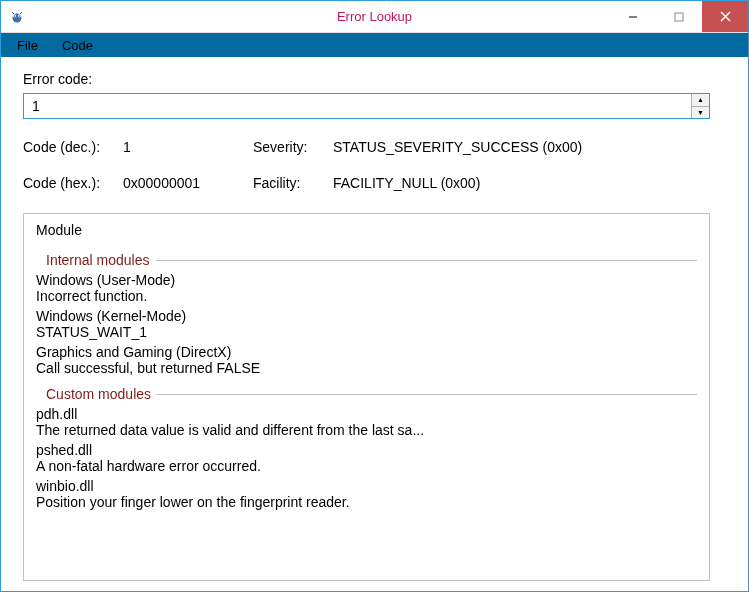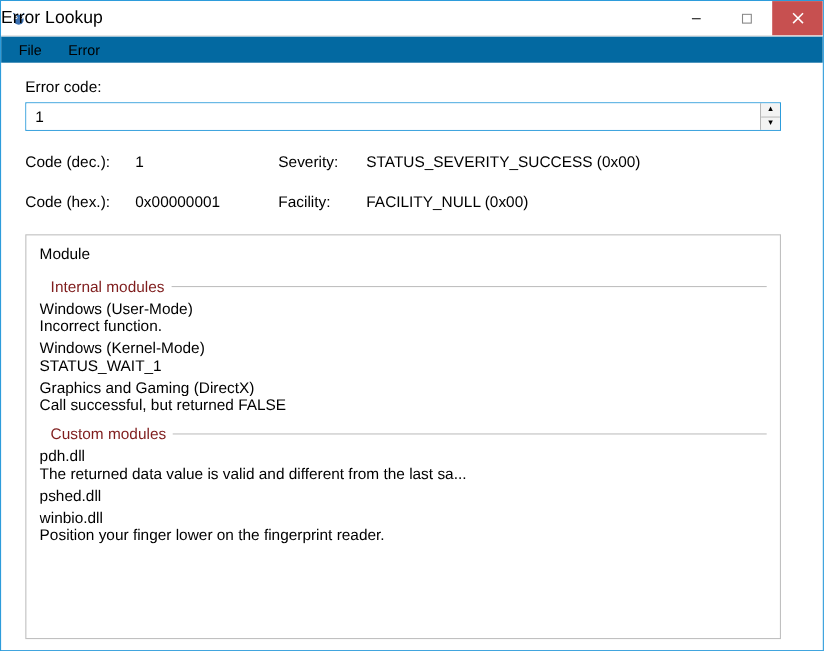--- a/index.html
+++ b/index.html
@@ -22,23 +22,23 @@
     position: relative;
     border-bottom: 1px solid #e0e0e0;
   }
   .titlebar .app-icon {
     width: 16px; height: 16px; margin-left: 8px;
     display: flex; align-items: center; justify-content: center;
   }
   .titlebar .title {
     position: absolute;
     left: 0; right: 0;
-    text-align: left;
-    font-size: 16px;
-    color: #000000;
+    text-align: center;
+    font-size: 13px;
+    color: #be185d;
     pointer-events: none;
   }
   .win-controls {
     margin-left: auto;
     display: flex;
     height: 100%;
   }
   .win-btn {
     width: 46px;
     display: flex; align-items: center; justify-content: center;
@@ -175,21 +175,21 @@
       <svg width="11" height="11">
           <line x1="1" y1="1" x2="10" y2="10" stroke="#fff" stroke-width="1.4"></line>
           <line x1="10" y1="1" x2="1" y2="10" stroke="#fff" stroke-width="1.4"></line>
         </svg>
     </div>
   </div>
 </div>
 
 <div class="menubar">
   <div class="menu-item">File</div>
-  <div class="menu-item">Error</div>
+  <div class="menu-item">Code</div>
 </div>
 
 <div class="content">
 
   <div class="field-label">Error code:</div>
   <div class="input-row">
     <input type="text" value="1" style="">
     <div class="spinner">
       <div class="spin-btn">▲</div>
       <div class="spin-btn">▼</div>
@@ -236,20 +236,21 @@
       <span class="group-label">Custom modules</span>
       <span class="group-line"></span>
     </div>
     <div id="rows-custom">
         <div class="result-row">
           <div class="m">pdh.dll</div>
           <div class="d">The returned data value is valid and different from the last sa...</div>
         </div>
         <div class="result-row">
           <div class="m">pshed.dll</div>
+          <div class="d">A non-fatal hardware error occurred.</div>
         </div>
         <div class="result-row">
           <div class="m">winbio.dll</div>
           <div class="d">Position your finger lower on the fingerprint reader.</div>
         </div>
       </div>
   </div>
 
 </div>
 

